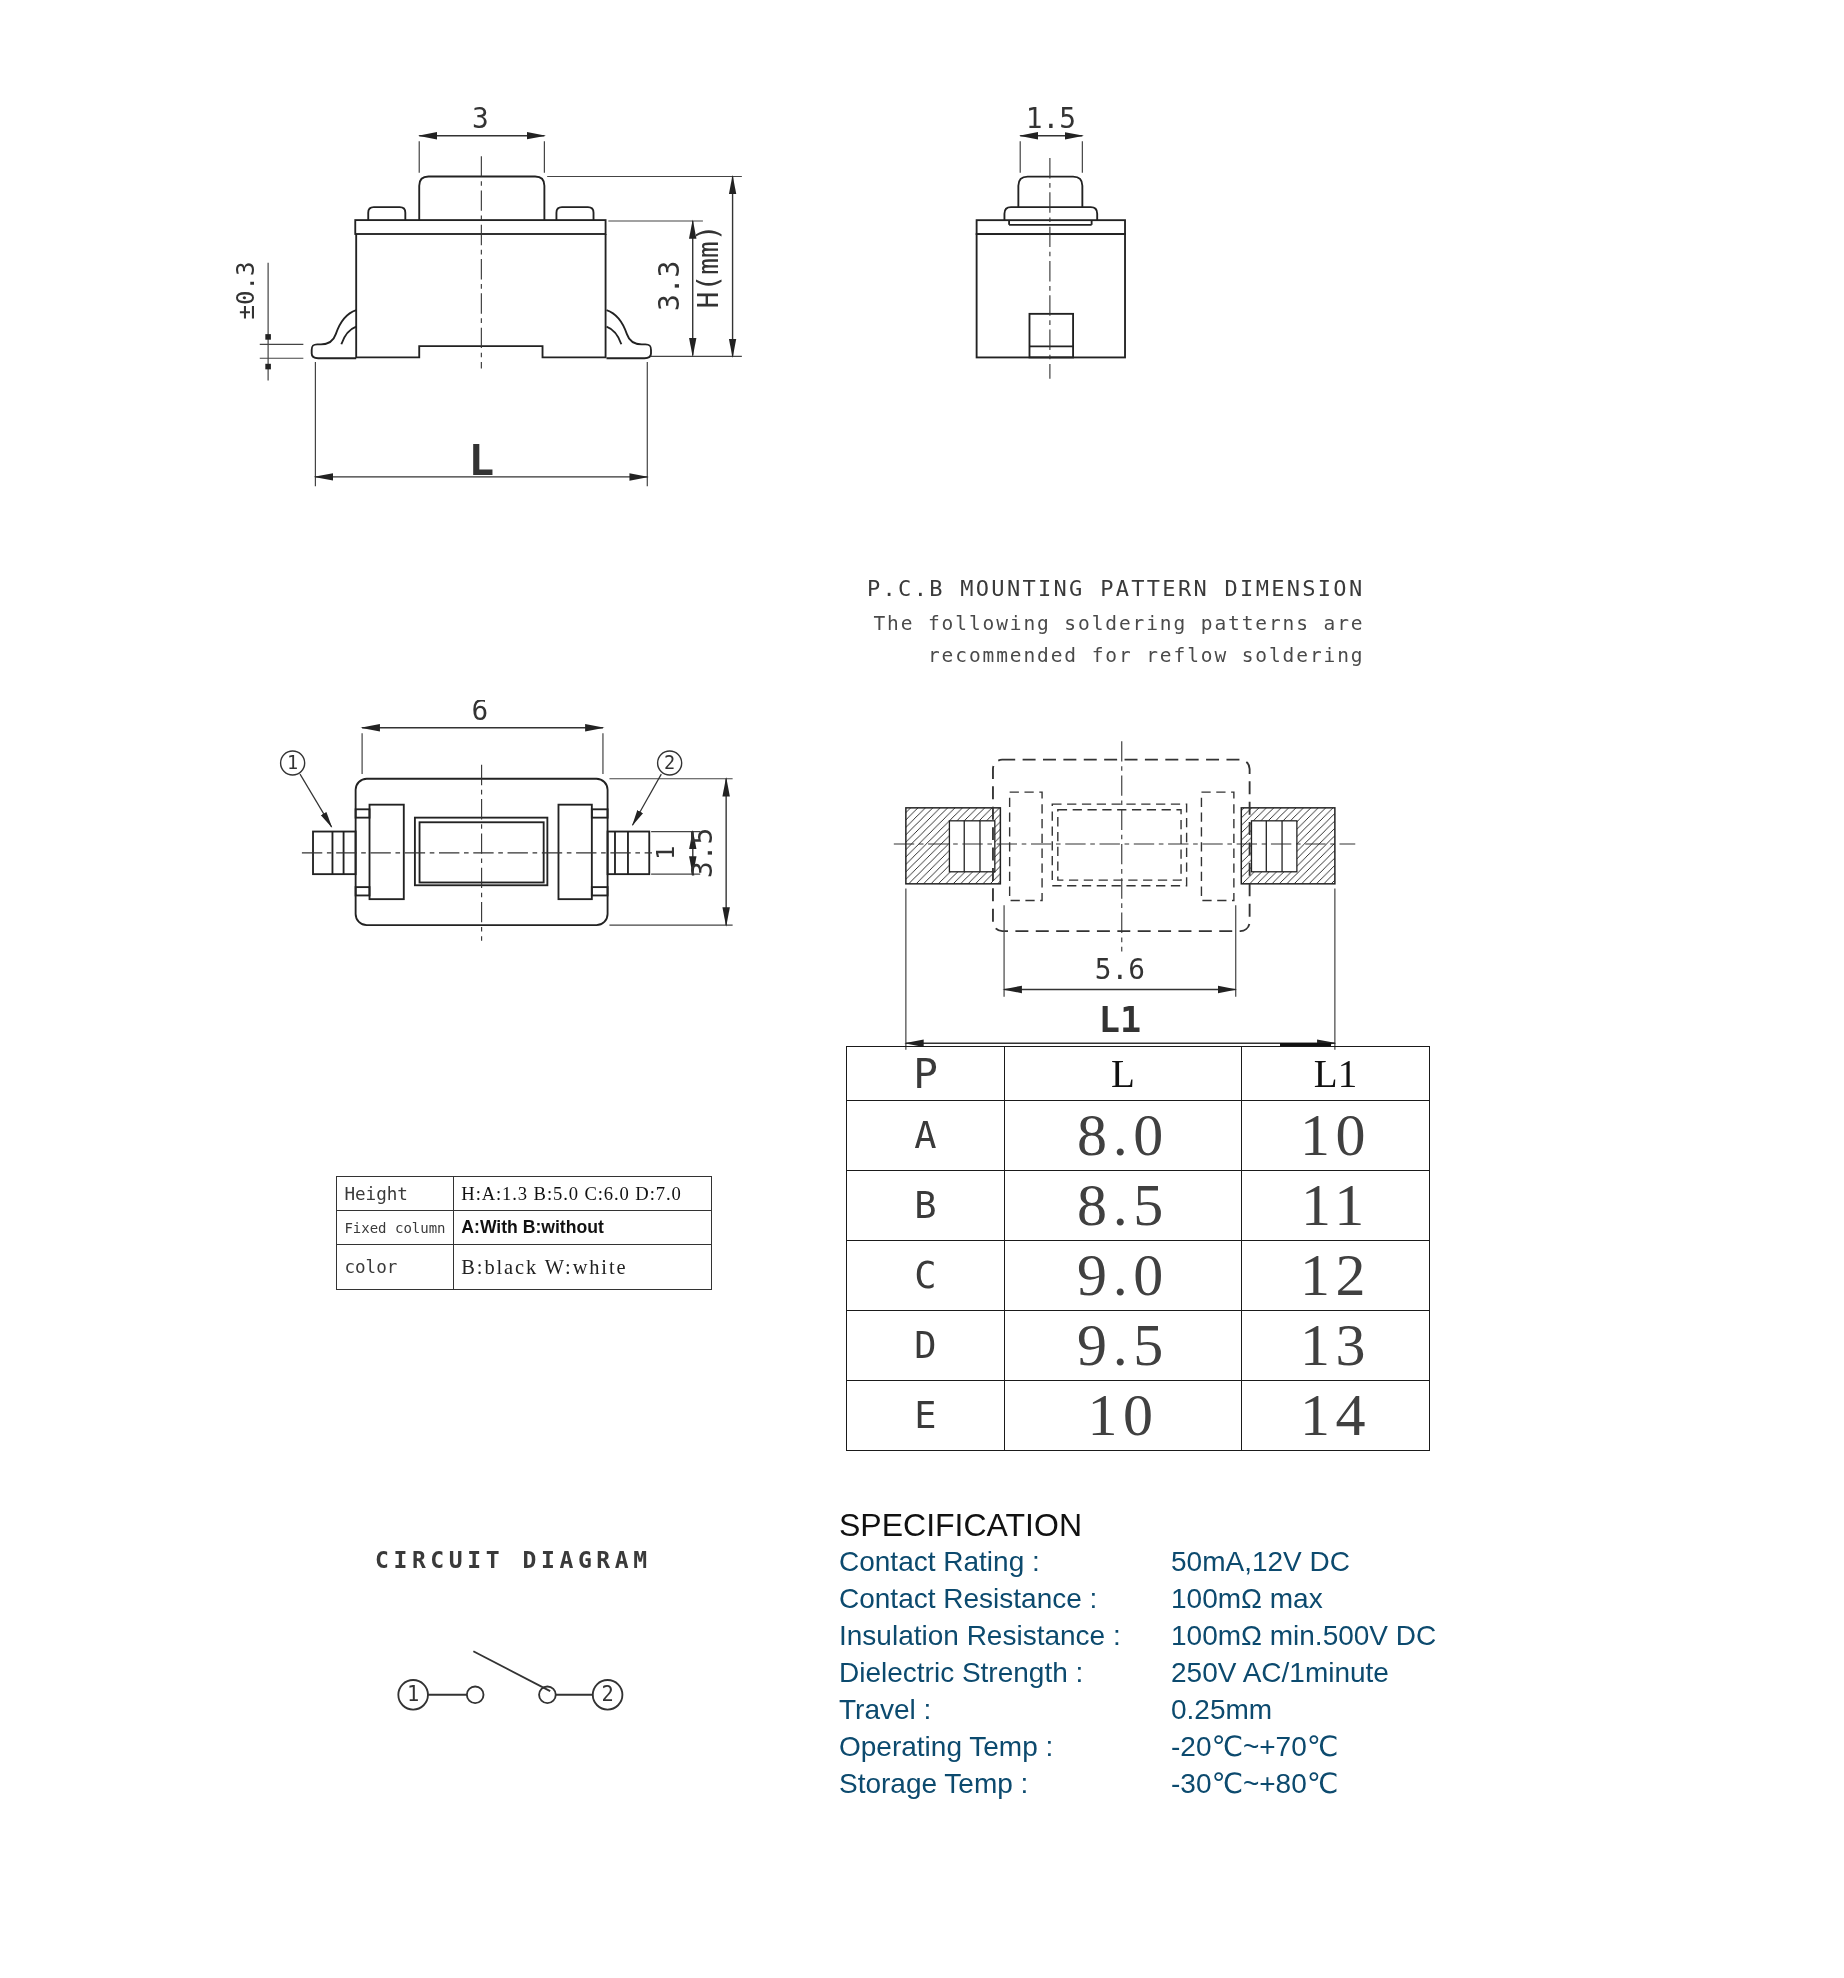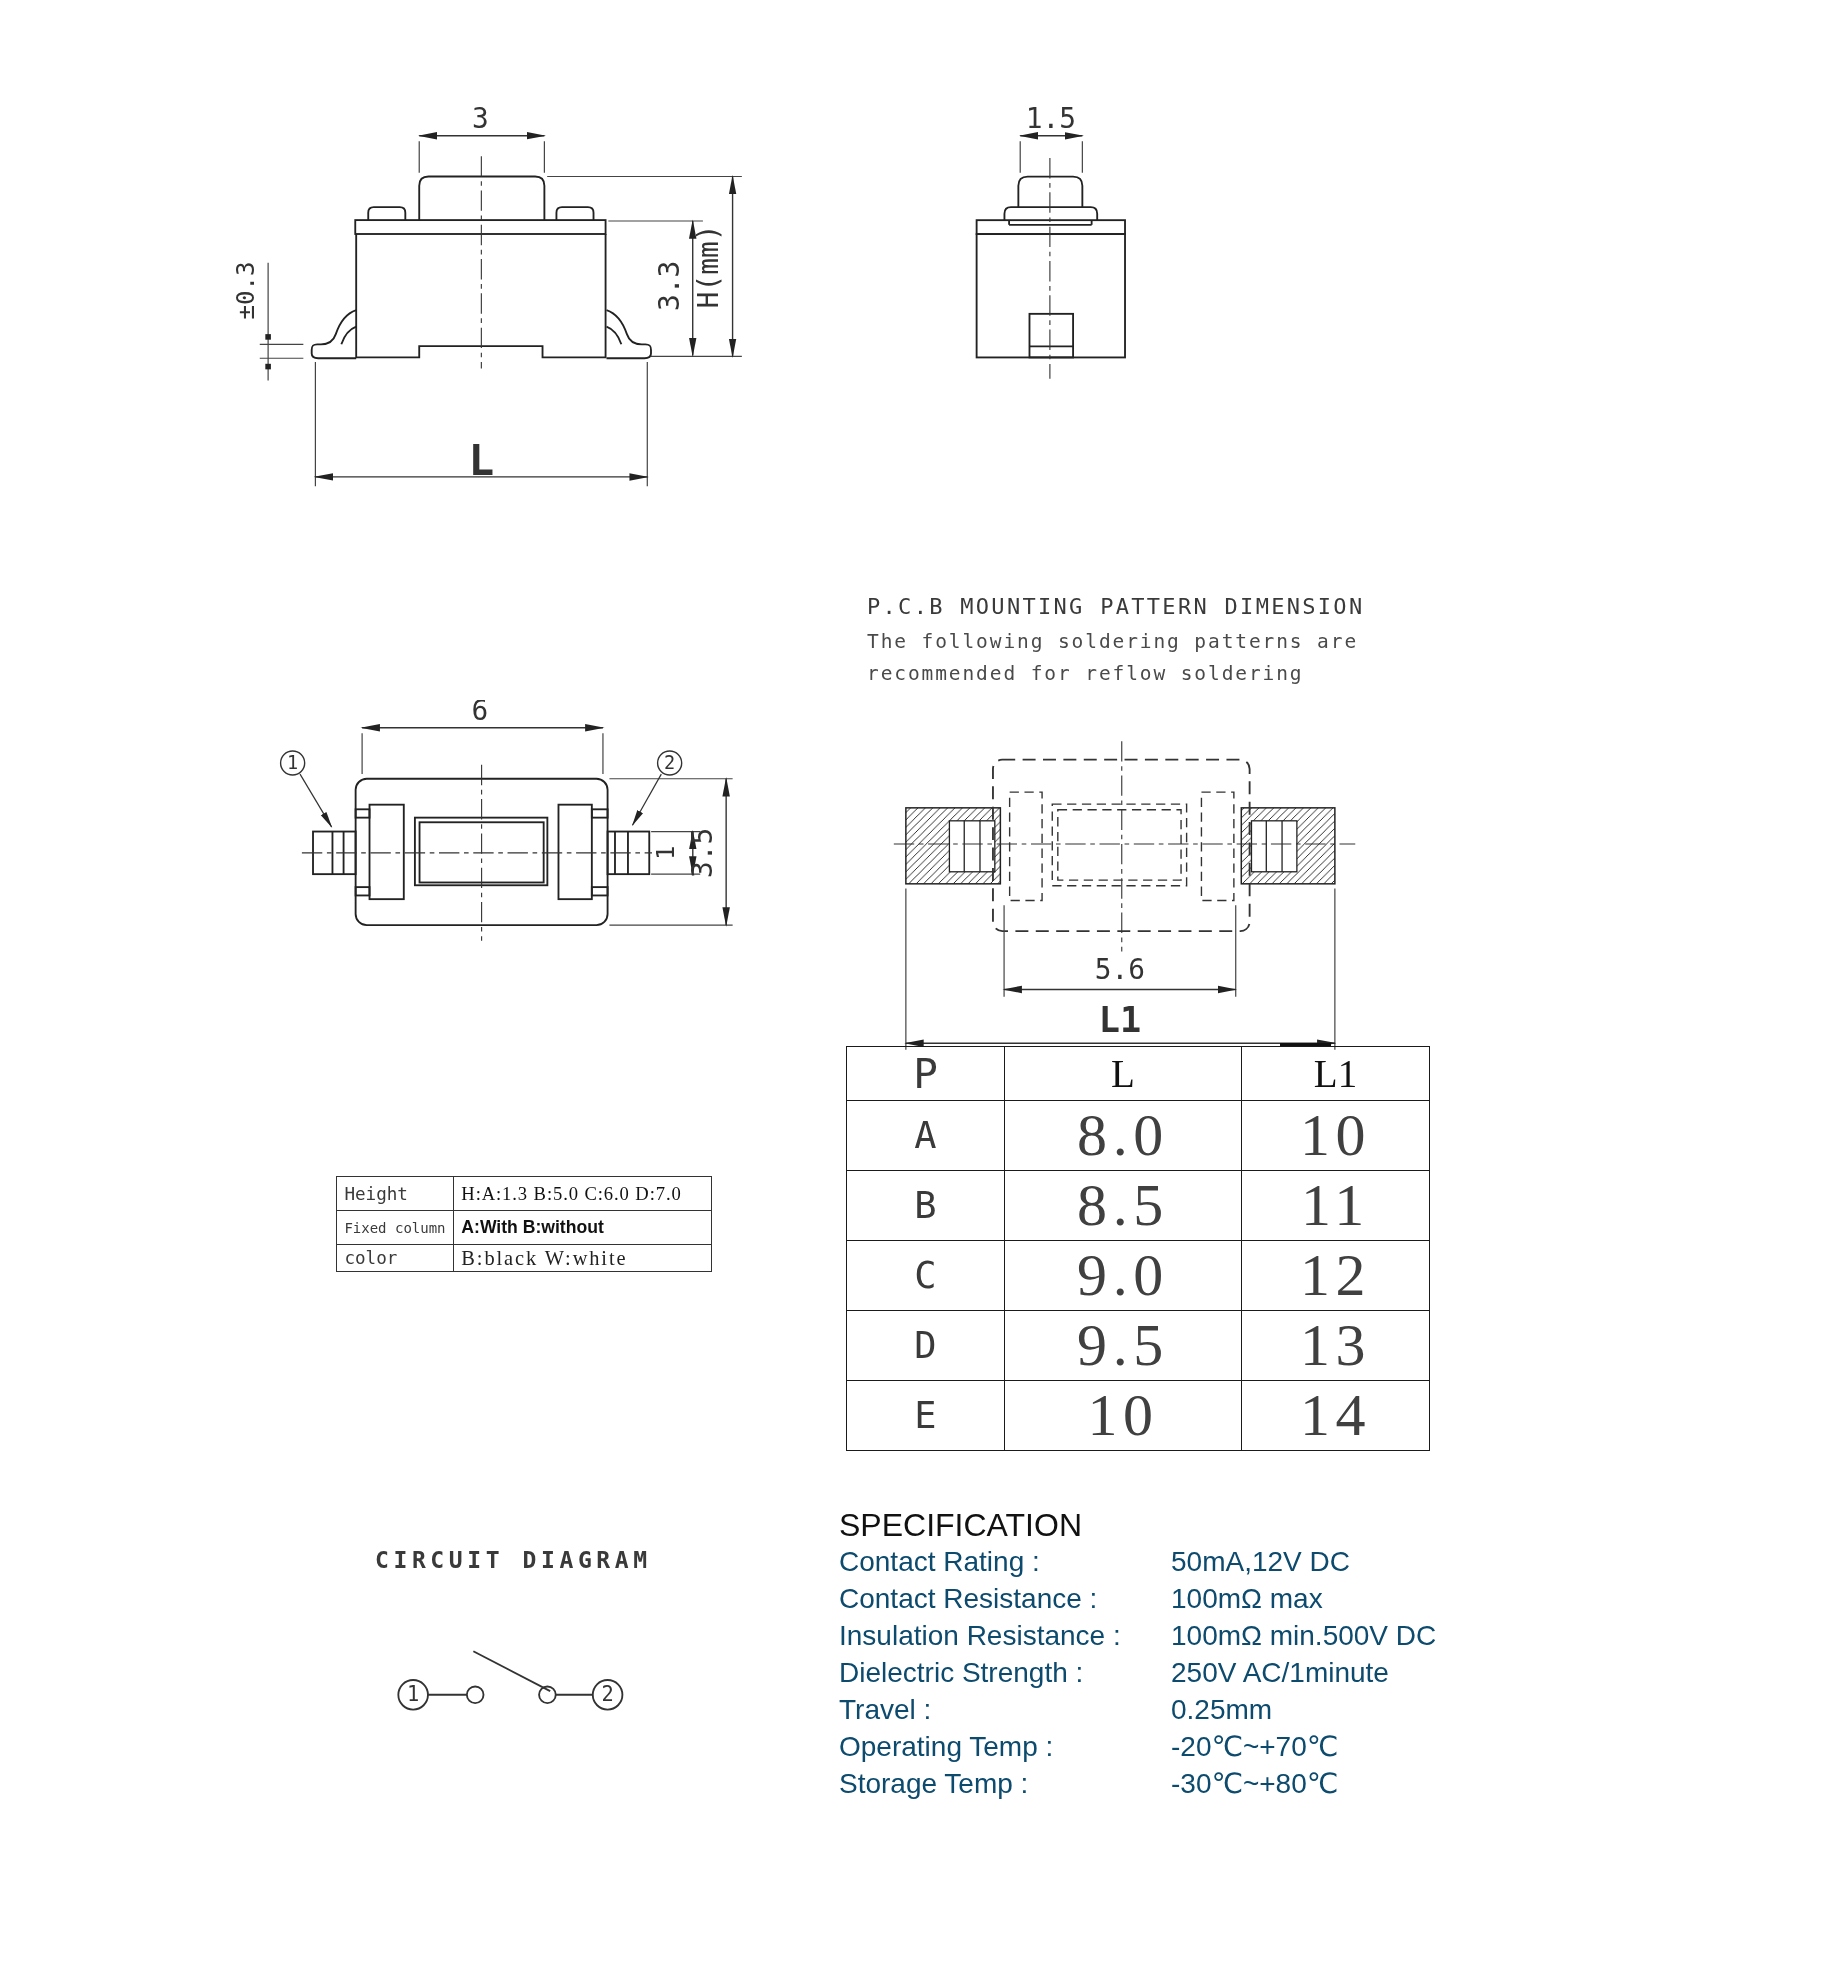--- a/index.html
+++ b/index.html
@@ -164,21 +164,21 @@
     <g>
       <circle cx="432" cy="68" r="13" fill="none" stroke="#333" stroke-width="1.5"></circle>
       <text x="432" y="75" text-anchor="middle" font-size="20">2</text>
       <line x1="423" y1="80" x2="392" y2="135" stroke="#333" stroke-width="1.3" marker-end="url(#m-t)"></line>
     </g>
     <text x="227" y="22" text-anchor="middle" font-size="30">6</text>
     <text transform="translate(437,165) rotate(-90)" text-anchor="middle" font-size="26">1</text>
     <text transform="translate(478,165) rotate(-90)" text-anchor="middle" font-size="30">3.5</text>
   </svg>
 
-  <div class="abs" style="left:867px;top:594px;">
+  <div class="abs" style="left:867px;top:576px;text-align:right;">
     <div class="cad-title">P.C.B MOUNTING PATTERN DIMENSION</div>
     <div class="cad-sub">The following soldering patterns are</div>
     <div class="cad-sub2">recommended for reflow soldering</div>
   </div>
 
   <svg class="abs" style="left:835px;top:705px;" width="580" height="366" viewBox="0 0 625 395">
     <defs>
       <marker id="m-p" viewBox="0 0 12 6" refX="11" refY="3" markerWidth="14" markerHeight="7" orient="auto-start-reverse">
         <path d="M0,0.7 L12,3 L0,5.3 Z" fill="#222"></path>
       </marker>
@@ -274,21 +274,21 @@
       </colgroup>
     <tbody>
         <tr style="height:34px">
       <td class="opt-label">Height</td>
       <td class="opt-val-serif">H:A:1.3 B:5.0 C:6.0 D:7.0</td>
     </tr>
     <tr style="height:34px">
       <td class="opt-label-small">Fixed column</td>
       <td class="opt-val-bold">A:With B:without</td>
     </tr>
-    <tr style="height:27px">
+    <tr style="height:45px">
       <td class="opt-label">color</td>
       <td class="opt-val-serif2">B:black W:white</td>
     </tr>
   </tbody>
     </table>
 
   <div id="circuit-title" class="abs" style="left:375px;top:1547px;">CIRCUIT DIAGRAM</div>
   <svg class="abs" style="left:390px;top:1642px;" width="250" height="88" viewBox="0 0 270 95">
     <g fill="none" stroke="#333" stroke-width="2">
       <circle cx="25" cy="57" r="16"></circle>

